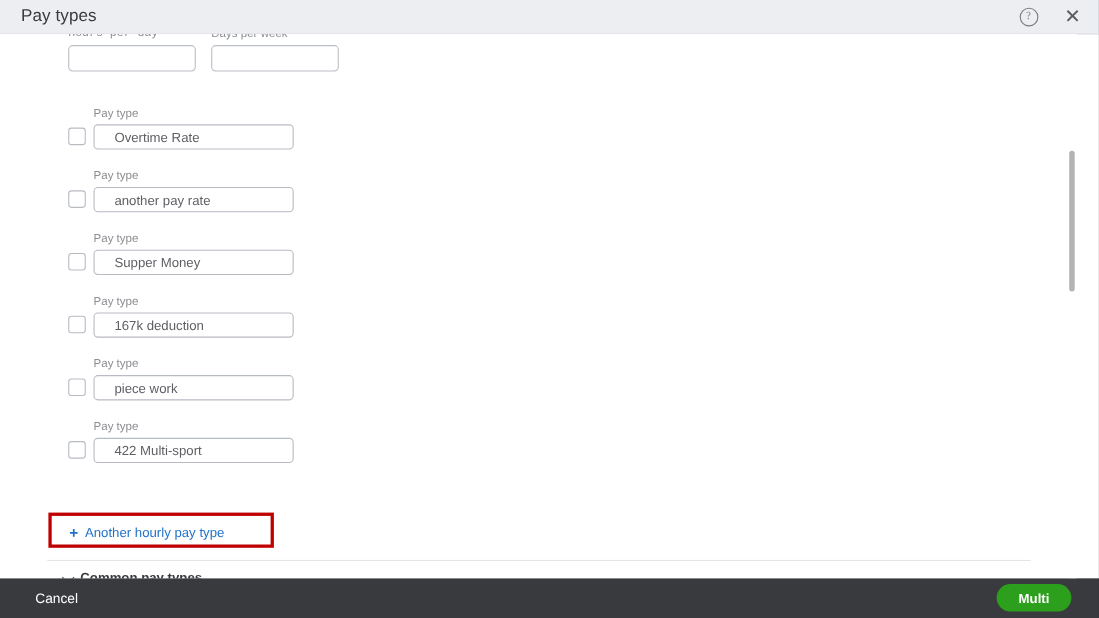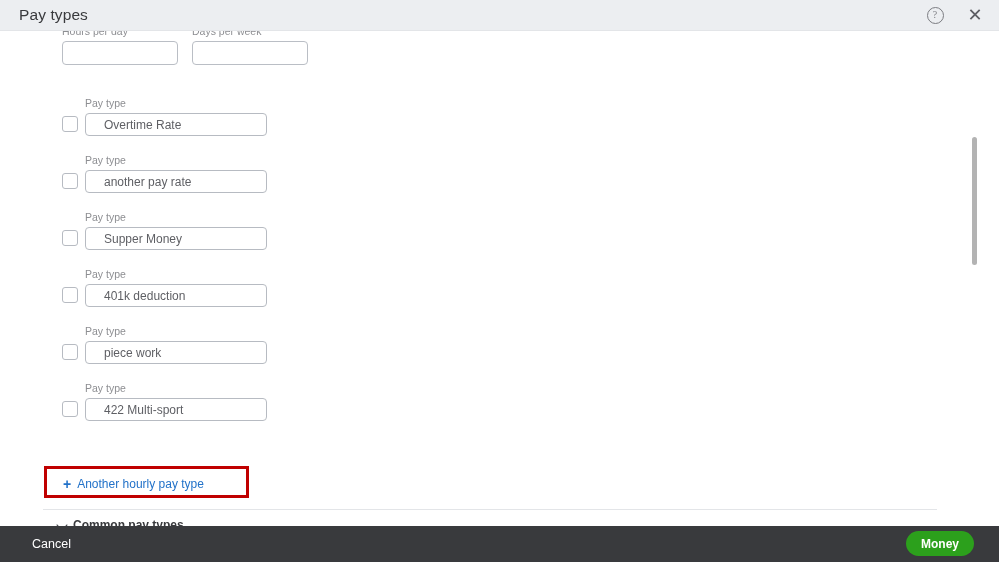--- a/index.html
+++ b/index.html
@@ -101,21 +101,21 @@
   
   .top-fields {
     position: absolute;
     left: 62px;
     top: -6px;
   }
   .top-field {
     position: absolute;
     top: 0;
   }
-  .top-field.f1 { left: 0; }
+  .top-field.f1 { left: 0; font-family: Liberation Mono, monospace; }
   .top-field.f2 { left: 130px; }
   .top-label {
     font-size: 10.5px;
     color: #8d8e92;
     display: block;
     margin-bottom: 4px;
     white-space: nowrap;
   }
   .top-input {
     width: 116px;
@@ -353,21 +353,21 @@
 
         <div class="paytype-row">
           <span class="row-label">Pay type</span>
           <div class="row-checkbox"></div>
           <div class="row-input">Supper Money</div>
         </div>
 
         <div class="paytype-row">
           <span class="row-label">Pay type</span>
           <div class="row-checkbox"></div>
-          <div class="row-input">401k deduction</div>
+          <div class="row-input">167k deduction</div>
         </div>
 
         <div class="paytype-row">
           <span class="row-label">Pay type</span>
           <div class="row-checkbox"></div>
           <div class="row-input">piece work</div>
         </div>
 
         <div class="paytype-row">
           <span class="row-label">Pay type</span>
@@ -393,16 +393,16 @@
 
     </div>
 
     <div class="scroll-track">
       <div class="scroll-thumb"></div>
     </div>
   </div>
 
   <div class="modal-footer">
     <div class="cancel-btn">Cancel</div>
-    <div class="save-btn">Money</div>
+    <div class="save-btn">Multi</div>
   </div>
 
 </div>
 
 </body></html>

